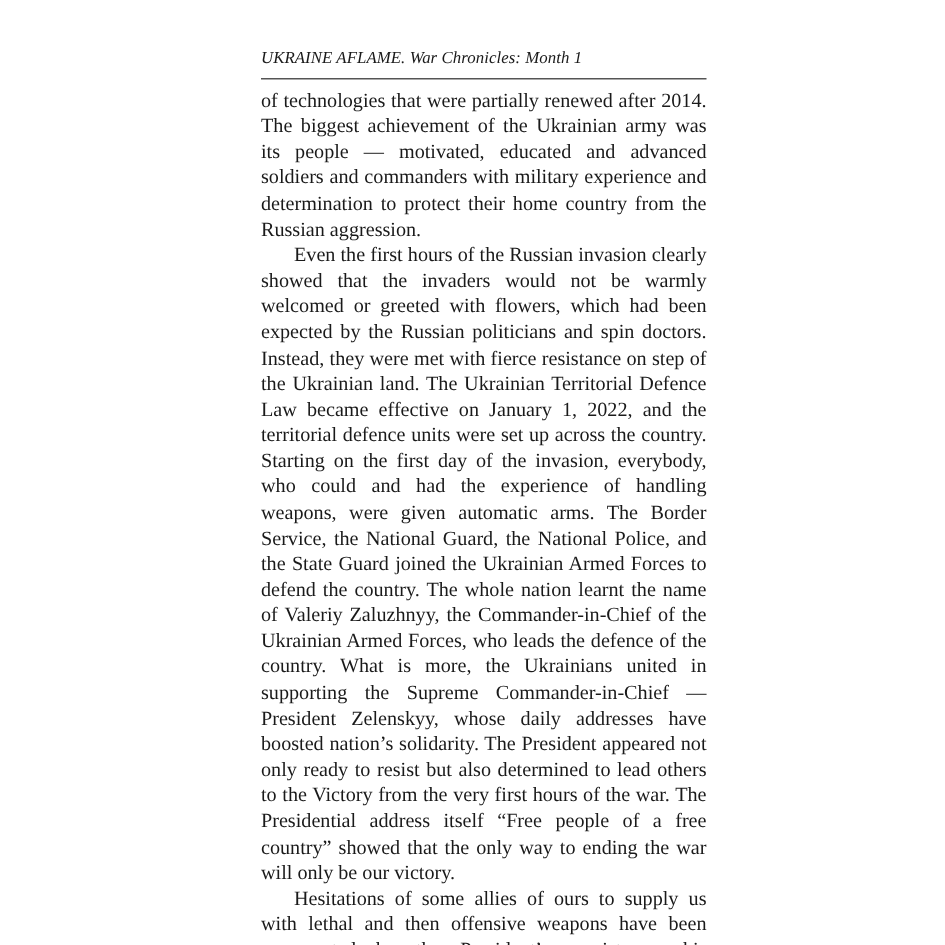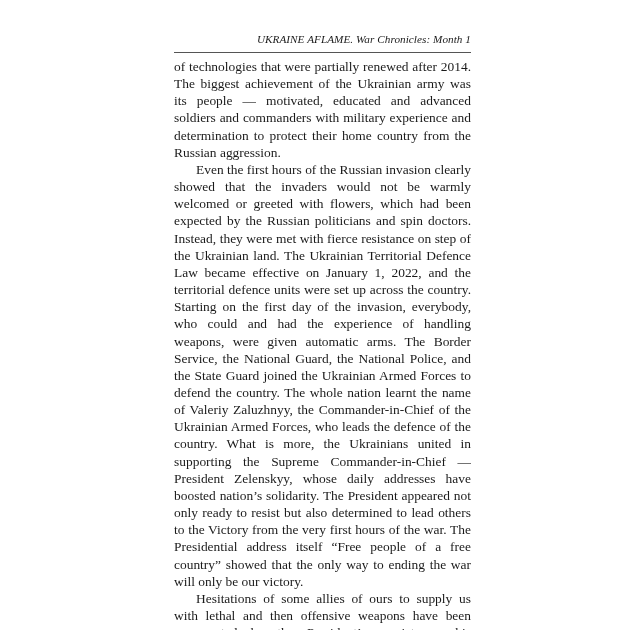--- a/index.html
+++ b/index.html
@@ -3,21 +3,21 @@
   <meta charset="utf-8">
   <style>
     html, body { margin: 0; padding: 0; background: #ffffff; }
     body { width: 630px; height: 630px; position: relative; overflow: hidden; }
     .page {
       position: absolute; left: 174px; top: 30px; width: 297px;
       font-family: "Liberation Serif", "DejaVu Serif", serif;
       color: #1a1a1a;
     }
     .running-head {
-      text-align: right; font-style: italic; font-size: 11.2px;
+      text-align: left; font-style: italic; font-size: 11.2px;
       height: 19px; line-height: 19px; letter-spacing: 0.05px;
     }
     .rule { border: 0; border-top: 1.4px solid #555; margin: 3px 0 0 0; }
     .body-text {
       margin-top: 5px;
       font-size: 13.45px; line-height: 17.15px;
       text-align: justify; hyphens: manual;
     }
     .body-text p { margin: 0; font-family: Liberation Serif, serif; }
     .body-text p.indent { text-indent: 22px; }

